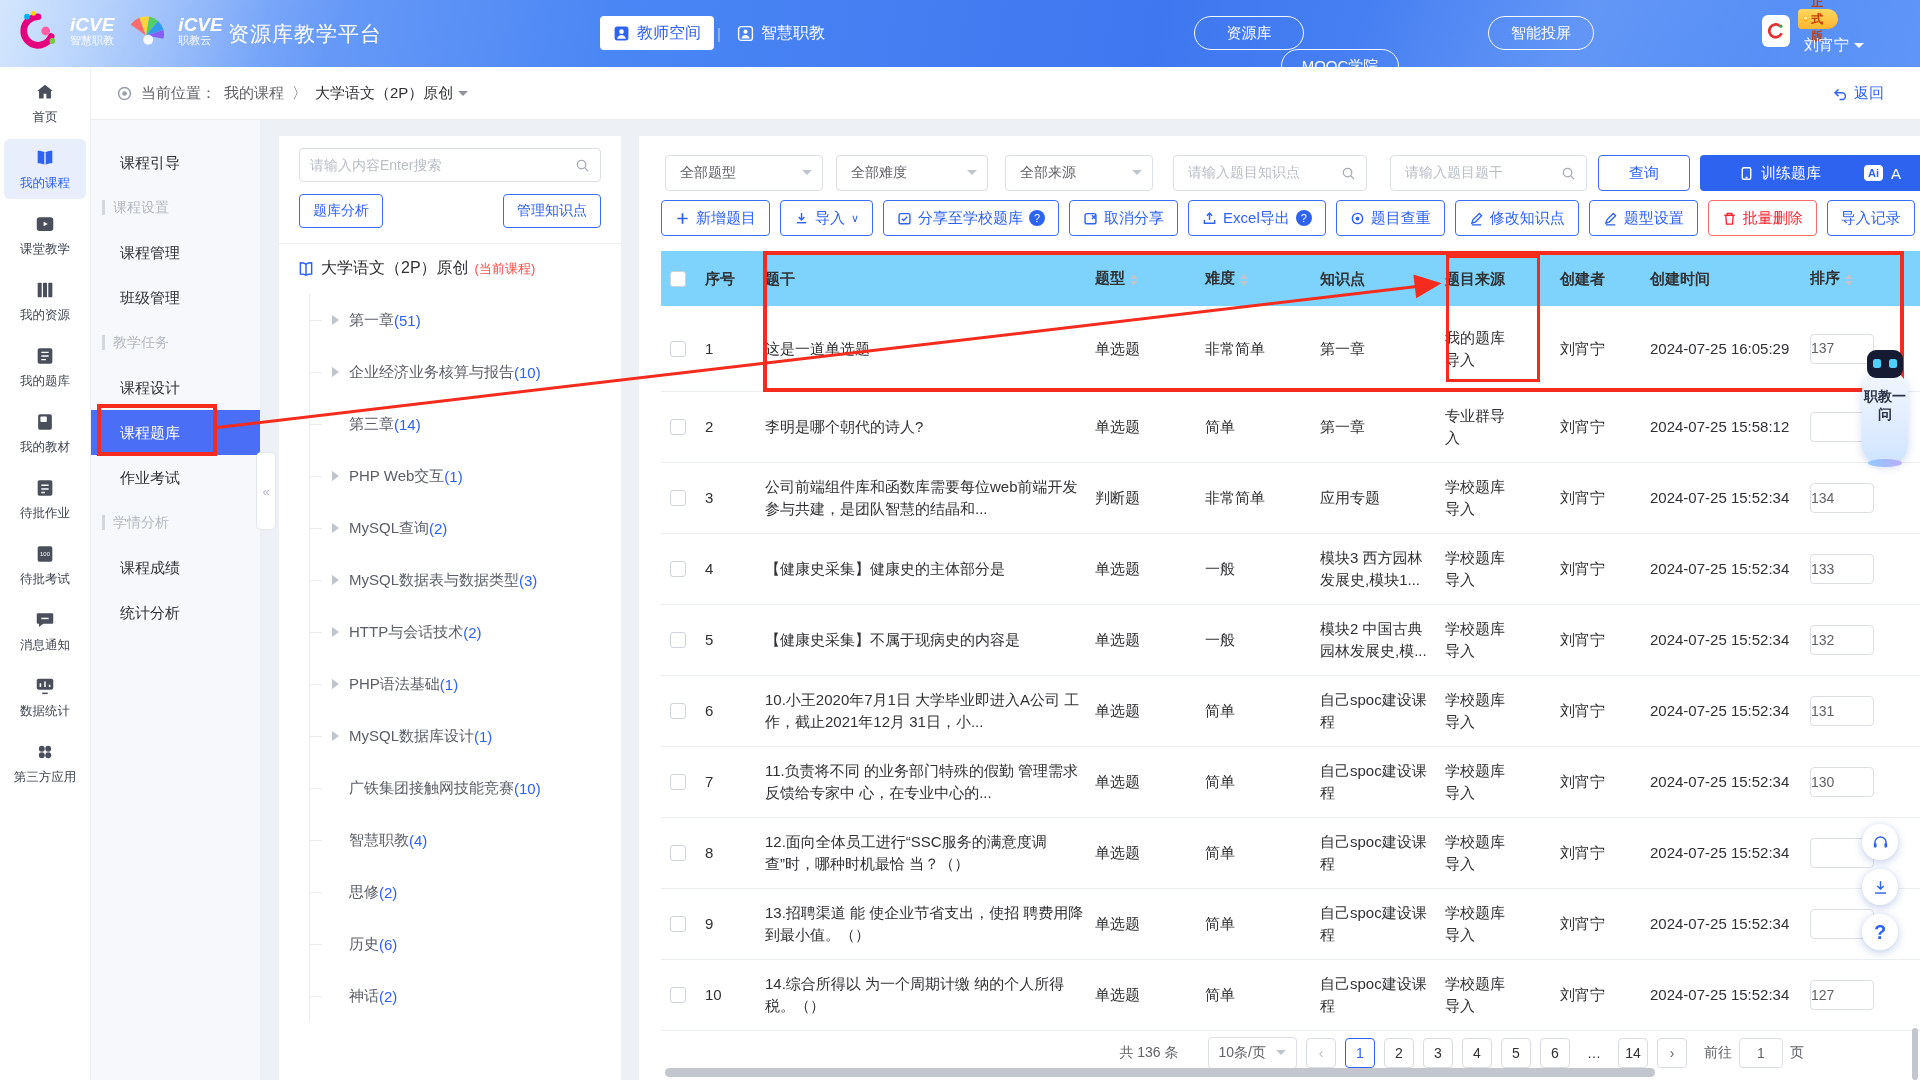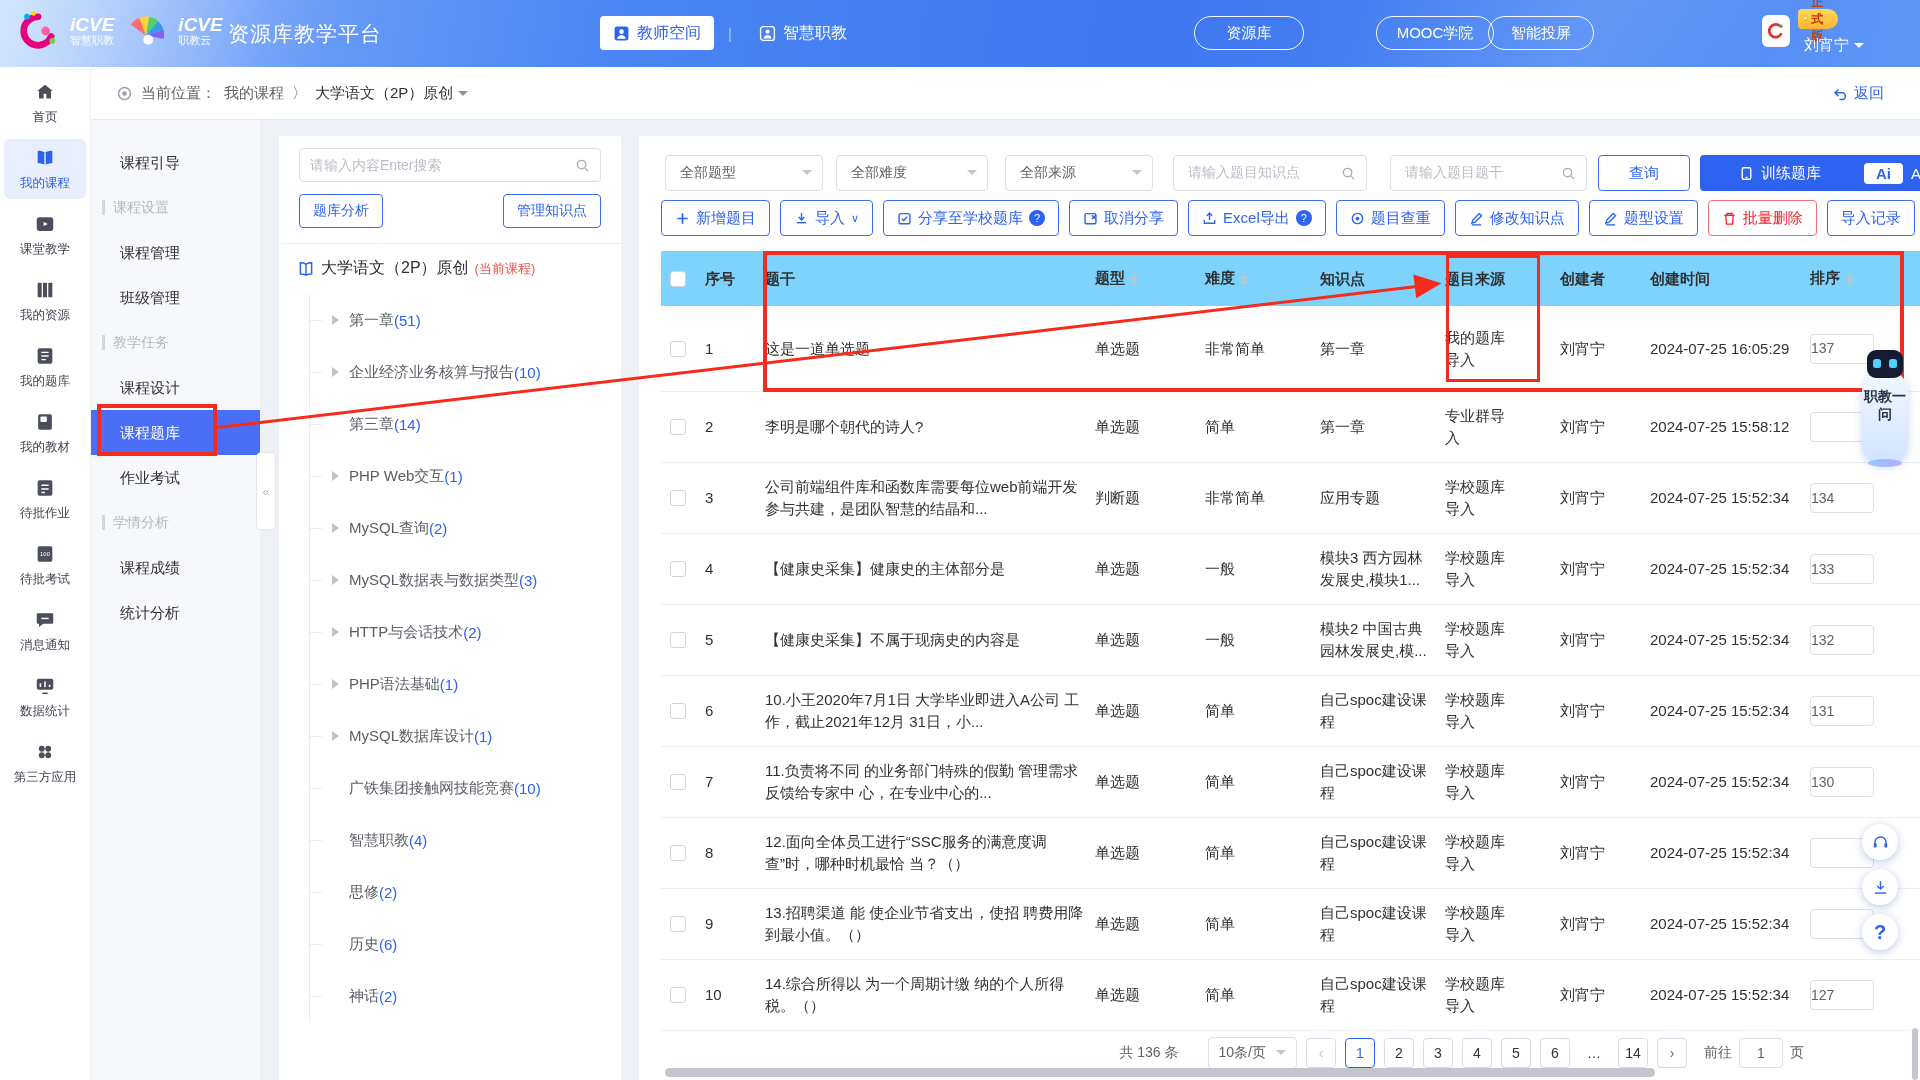--- a/index.html
+++ b/index.html
@@ -15,29 +15,29 @@
     background:linear-gradient(100deg,#bcd9fc 0%,#6d9ef8 14%,#4a86f4 32%,#3f77f0 60%,#4f8af5 85%,#5f95f7 100%); z-index:5; }
   .topbar::after { content:""; position:absolute; inset:0;
     background:linear-gradient(115deg,rgba(255,255,255,.35) 0%,rgba(255,255,255,0) 18%,rgba(255,255,255,0) 70%,rgba(255,255,255,.12) 82%,rgba(255,255,255,0) 92%);
     pointer-events:none; }
   .logo-group { position:absolute; left:16px; top:9px; display:flex; align-items:center; gap:10px; z-index:2; }
   .logo-badge { width:44px; height:44px; }
   .logo-text { color:#fff; line-height:1.05; }
   .logo-text .brand { font-weight:bold; font-size:19px; font-style:italic; }
   .logo-text .sub { font-size:11px; opacity:.95; }
   .app-title { position:absolute; left:228px; top:20px; color:#fff; font-size:21px; letter-spacing:1px; z-index:2; }
-  .top-nav { position:absolute; left:600px; top:16px; display:flex; align-items:center; gap:14px; z-index:2; }
+  .top-nav { position:absolute; left:600px; top:16px; display:flex; align-items:center; gap:3px; z-index:2; }
   .top-nav-btn { display:flex; align-items:center; gap:7px; height:34px; padding:0 13px; border-radius:4px;
     color:#fff; font-size:16px; cursor:pointer; }
   .top-nav-btn.active { background:#fff; color:#2e63f0; }
   .top-nav-btn .icn { width:17px; height:17px; color:#2e63f0; }
   .top-nav-divider { color:rgba(255,255,255,.55); font-size:15px; }
   .pill-btn { position:absolute; top:16px; height:34px; border:1px solid rgba(255,255,255,.95); border-radius:17px;
     color:#fff; font-size:15px; display:flex; align-items:center; justify-content:center; cursor:pointer; z-index:2; }
-  .pill-1 { left:1194px; width:110px; } .pill-2 { left:1376px; width:118px; } .pill-3 { left:1488px; width:106px; }
+  .pill-1 { left:1194px; width:110px; } .pill-2 { left:1281px; width:118px;margin-top:33px; } .pill-3 { left:1488px; width:106px; }
   .account { position:absolute; left:1760px; top:0; height:67px; z-index:2; }
   .app-mini-icon { position:absolute; left:2px; top:15px; width:28px; height:32px; background:#fff; border-radius:6px;
     display:flex; align-items:center; justify-content:center; padding:3px; }
   .version-badge { position:absolute; left:38px; top:9px; display:flex; align-items:center; height:20px;
     background:linear-gradient(180deg,#ffd75e,#ffb52e); border-radius:4px 10px 10px 4px; padding:0 8px 0 4px;
     font-size:12px; color:#c43c00; font-weight:bold; gap:2px; }
   .version-badge .icn { width:14px; height:14px; }
   .username { position:absolute; left:44px; top:36px; color:#fff; font-size:15px; display:flex; align-items:center; gap:5px; cursor:pointer; white-space:nowrap; }
   .caret-down { width:0; height:0; border:5px solid transparent; border-top-color:#fff; margin-top:4px; }
 
@@ -105,21 +105,21 @@
   .f-ctl .icn { width:15px; height:15px; color:#a7acb5; margin-left:6px; }
   .fs1 { left:26px; width:158px; } .fs2 { left:197px; width:152px; } .fs3 { left:366px; width:148px; }
   .fi1 { left:534px; width:194px; } .fi2 { left:751px; width:197px; }
   .btn-query { position:absolute; left:959px; top:19px; width:92px; height:36px; border:1px solid #3a6ef0; border-radius:4px;
     background:#fff; color:#2e63f0; font-size:15px; cursor:pointer; font-family:inherit; }
   .btn-train { position:absolute; left:1061px; top:19px; width:160px; height:36px; border:none; border-radius:4px;
     background:#2e63f0; color:#fff; font-size:15px; display:flex; align-items:center; justify-content:center; gap:7px; cursor:pointer; font-family:inherit; }
   .btn-train .icn { width:15px; height:15px; }
   .btn-ai { position:absolute; left:1213px; top:19px; width:120px; height:36px; border:none; border-radius:4px;
     background:#2e63f0; color:#fff; font-size:15px; display:flex; align-items:center; padding-left:12px; gap:8px; cursor:pointer; font-family:inherit; }
-  .ai-badge { background:#fff; color:#2e63f0; font-weight:bold; font-size:15px; border-radius:4px; padding:2px 12px;text-align:center; }
+  .ai-badge { background:#fff; color:#2e63f0; font-weight:bold; font-size:11px; border-radius:4px; padding:2px 4px;text-align:center; }
 
   .toolbar { position:absolute; left:22px; top:64px; width:1400px; display:flex; gap:10px; white-space:nowrap; }
   .tb-btn { height:36px; padding:0 13px; border:1px solid #3a6ef0; border-radius:4px; background:#fff; color:#2e63f0;
     font-size:15px; display:flex; align-items:center; gap:6px; cursor:pointer; flex:0 0 auto; font-family:inherit; }
   .tb-btn .icn { width:15px; height:15px; }
   .tb-btn.danger { border-color:#f56c6c; color:#f5222d; }
   .help-badge { width:16px; height:16px; border-radius:50%; background:#2e63f0; color:#fff; font-size:11px;
     display:inline-flex; align-items:center; justify-content:center; }
   .tb-caret { font-size:11px; color:#2e63f0; }
 

